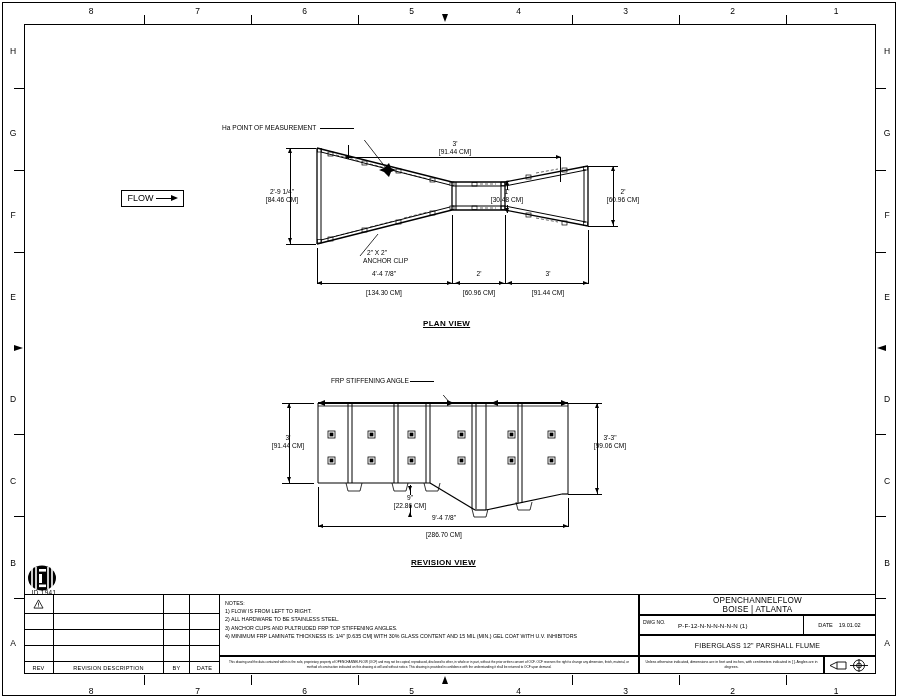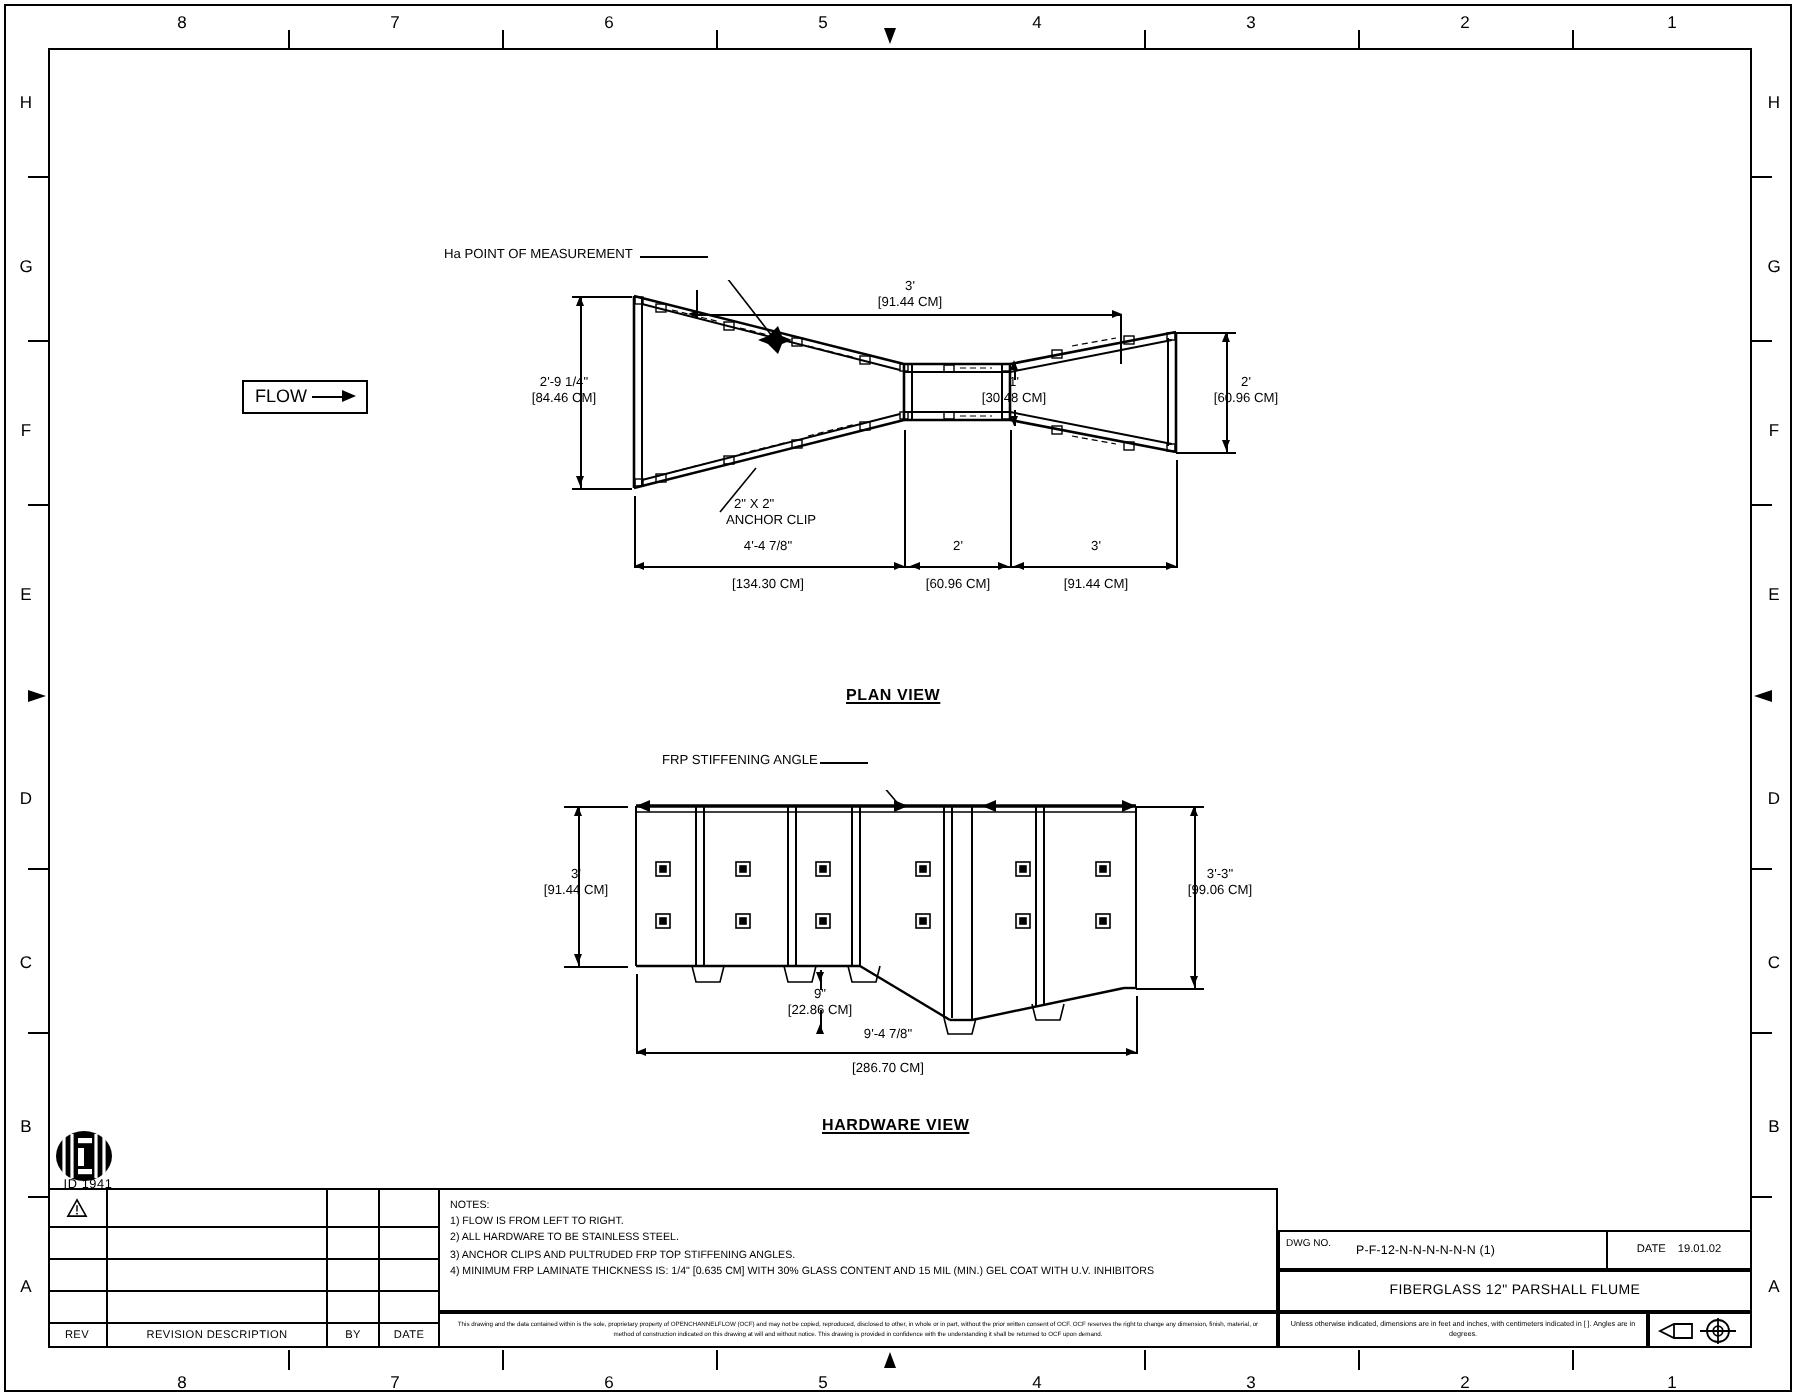--- a/index.html
+++ b/index.html
@@ -304,21 +304,21 @@
   <div class="ah r" style="left:499px;top:280.5px;"></div>
   <div class="dtext c" style="left:448px;top:270px;width:62px;">2'</div>
   <div class="dtext c" style="left:448px;top:289px;width:62px;">[60.96 CM]</div>
 
   <div class="dimline" style="left:505px;top:283px;width:83px;height:1px;"></div>
   <div class="ah l" style="left:507px;top:280.5px;"></div>
   <div class="ah r" style="left:583px;top:280.5px;"></div>
   <div class="dtext c" style="left:512px;top:270px;width:72px;">3'</div>
   <div class="dtext c" style="left:512px;top:289px;width:72px;">[91.44 CM]</div>
 
-  <div class="viewtitle" style="left:423px;top:319px;margin-top:24px;">PLAN VIEW</div>
+  <div class="viewtitle" style="left:423px;top:319px;">PLAN VIEW</div>
 
   <svg id="elev-svg" class="abs" style="left:300px;top:395px;" width="320" height="125" viewBox="0 0 320 125">
     <g stroke="#000" fill="none" stroke-width="1">
 
       <line x1="18" y1="8" x2="268" y2="8" stroke-width="1.8"></line>
       <line x1="18" y1="11" x2="268" y2="11" stroke-width="0.8"></line>
 
       <line x1="18" y1="8" x2="18" y2="88"></line>
 
       <line x1="18" y1="88" x2="130" y2="88" stroke-width="1.2"></line>
@@ -414,21 +414,21 @@
   <div class="dtext c" style="left:381px;top:502px;width:58px;">[22.86 CM]</div>
 
   <div class="ext" style="left:318px;top:487px;height:40px;"></div>
   <div class="ext" style="left:568px;top:498px;height:29px;"></div>
   <div class="dimline" style="left:318px;top:526px;width:250px;height:1px;"></div>
   <div class="ah l" style="left:318px;top:523.5px;"></div>
   <div class="ah r" style="left:563px;top:523.5px;"></div>
   <div class="dtext c" style="left:398px;top:514px;width:92px;">9'-4 7/8"</div>
   <div class="dtext c" style="left:398px;top:531px;width:92px;">[286.70 CM]</div>
 
-  <div class="viewtitle" style="left:411px;top:558px;">HARDWARE VIEW</div>
+  <div class="viewtitle" style="left:411px;top:558px;">REVISION VIEW</div>
 
   <svg id="logo" viewBox="0 0 40 26">
     <ellipse cx="20" cy="13" rx="14" ry="12.5" fill="#000"></ellipse>
     <g stroke="#fff" stroke-width="1.6">
       <line x1="10" y1="3" x2="10" y2="23"></line>
       <line x1="14" y1="2" x2="14" y2="24"></line>
       <line x1="26" y1="2" x2="26" y2="24"></line>
       <line x1="30" y1="3" x2="30" y2="23"></line>
     </g>
     <g fill="#fff">
@@ -487,20 +487,24 @@
         <div>2) ALL HARDWARE TO BE STAINLESS STEEL.</div>
         <div>3) ANCHOR CLIPS AND PULTRUDED FRP TOP STIFFENING ANGLES.</div>
         <div>4) MINIMUM FRP LAMINATE THICKNESS IS:  1/4" [0.635 CM]  WITH 30% GLASS CONTENT AND 15 MIL (MIN.) GEL COAT WITH U.V. INHIBITORS</div>
       </div>
     </div>
 
     <div id="discl-left">
       <p>This drawing and the data contained within is the sole, proprietary property of OPENCHANNELFLOW (OCF) and may not be copied, reproduced, disclosed to other, in whole or in part, without the prior written consent of OCF. OCF reserves the right to change any dimension, finish, material, or method of construction indicated on this drawing at will and without notice.  This drawing is provided in confidence with the understanding it shall be returned to OCF upon demand.</p>
     </div>
 
+    <div id="brandbox">
+      <div id="brand1">OPENCHANNELFLOW</div>
+      <div id="brand2">BOISE | ATLANTA</div>
+    </div>
 
     <div id="dwgrow">
       <div id="dwglabel">DWG NO.</div>
       <div id="dwgno">P-F-12-N-N-N-N-N-N (1)</div>
       <div id="datecell">
         <span>DATE</span>
         <span>19.01.02</span>
       </div>
     </div>
 

